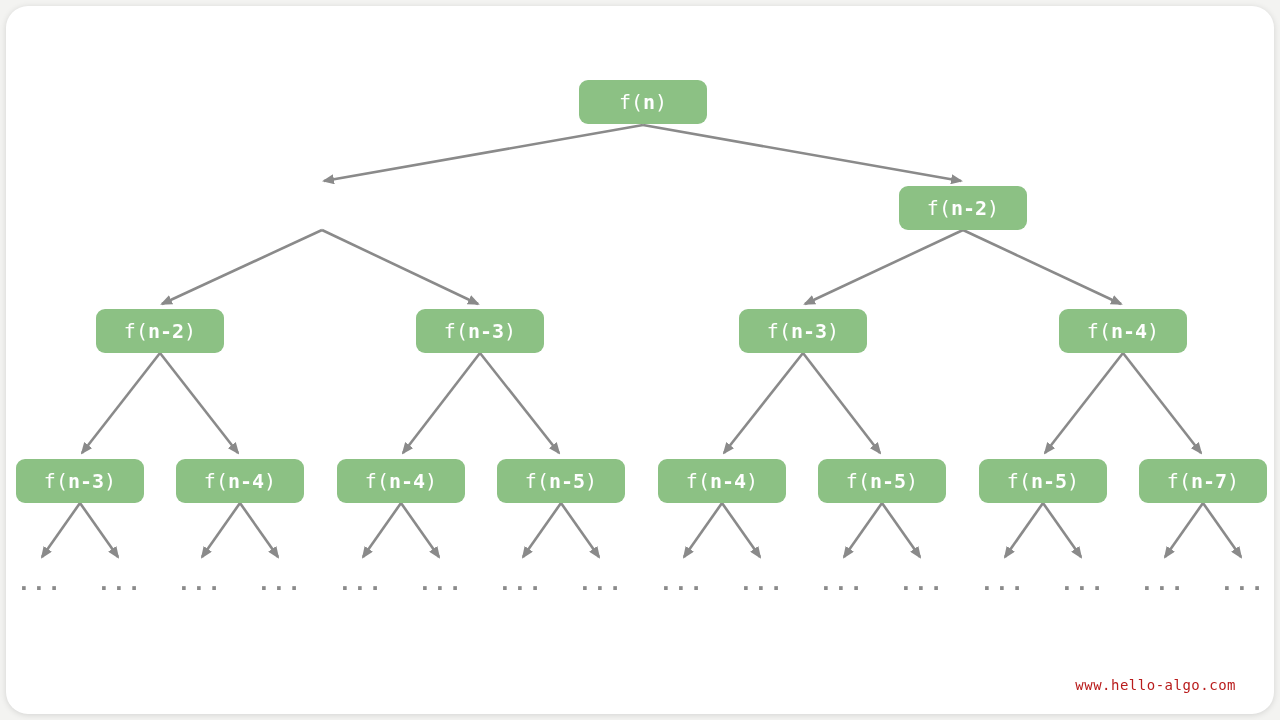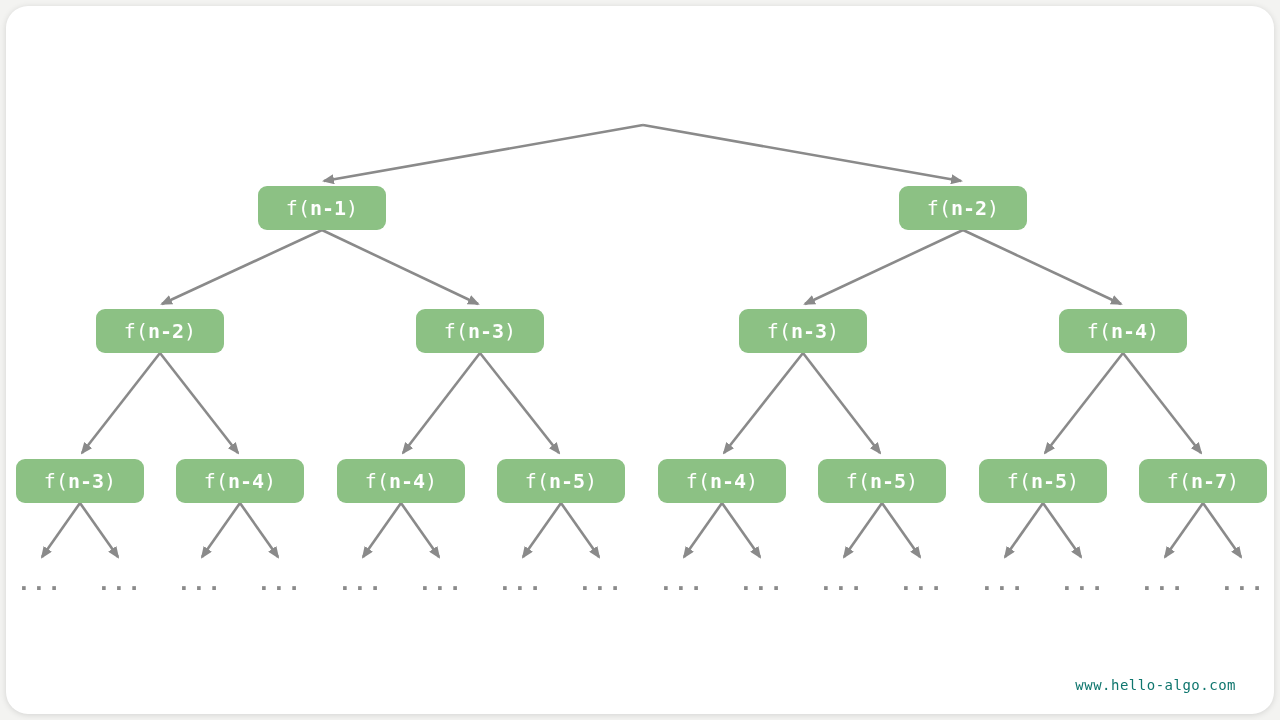--- a/index.html
+++ b/index.html
@@ -20,21 +20,21 @@
     color:#ffffff;font-size:20px;line-height:44px;text-align:center;
     white-space:nowrap;
   }
   .node b{font-weight:bold;}
   .leaf{
     position:absolute;top:570px;transform:translateX(-50%);
     color:#8a8a8a;font-size:22px;font-weight:bold;letter-spacing:2px;
   }
   .watermark{
     position:absolute;right:44px;top:677px;
-    color:#0f766e;font-size:14px;letter-spacing:0.5px;
+    color:#b91c1c;font-size:14px;letter-spacing:0.5px;
   }
   svg line{stroke:#8a8a8a;stroke-width:2.6;}
 </style>
 </head>
 <body>
 
 <div class="card"></div>
 
 <svg class="layer" width="1280" height="720" viewBox="0 0 1280 720">
   <defs>
@@ -74,22 +74,22 @@
     <line x1="882" y1="503" x2="920" y2="557" marker-end="url(#ah)"></line>
     <line x1="1043" y1="503" x2="1005" y2="557" marker-end="url(#ah)"></line>
     <line x1="1043" y1="503" x2="1081" y2="557" marker-end="url(#ah)"></line>
     <line x1="1203" y1="503" x2="1165" y2="557" marker-end="url(#ah)"></line>
     <line x1="1203" y1="503" x2="1241" y2="557" marker-end="url(#ah)"></line>
   </g>
 </svg>
 
 <div class="layer">
 
+  <div class="node" style="left:579px;top:80px"><span><span>f(</span><b>n</b><span>)</span></span></div>
 
-  <div class="node" style="left:258px;top:186px"><span><span>f(</span><b>n-1</b><span>)</span></span></div>
   <div class="node" style="left:899px;top:186px"><span><span>f(</span><b>n-2</b><span>)</span></span></div>
 
   <div class="node" style="left:96px;top:309px"><span><span>f(</span><b>n-2</b><span>)</span></span></div>
   <div class="node" style="left:416px;top:309px"><span><span>f(</span><b>n-3</b><span>)</span></span></div>
   <div class="node" style="left:739px;top:309px"><span><span>f(</span><b>n-3</b><span>)</span></span></div>
   <div class="node" style="left:1059px;top:309px"><span><span>f(</span><b>n-4</b><span>)</span></span></div>
 
   <div class="node" style="left:16px;top:459px"><span><span>f(</span><b>n-3</b><span>)</span></span></div>
   <div class="node" style="left:176px;top:459px"><span><span>f(</span><b>n-4</b><span>)</span></span></div>
   <div class="node" style="left:337px;top:459px"><span><span>f(</span><b>n-4</b><span>)</span></span></div>

